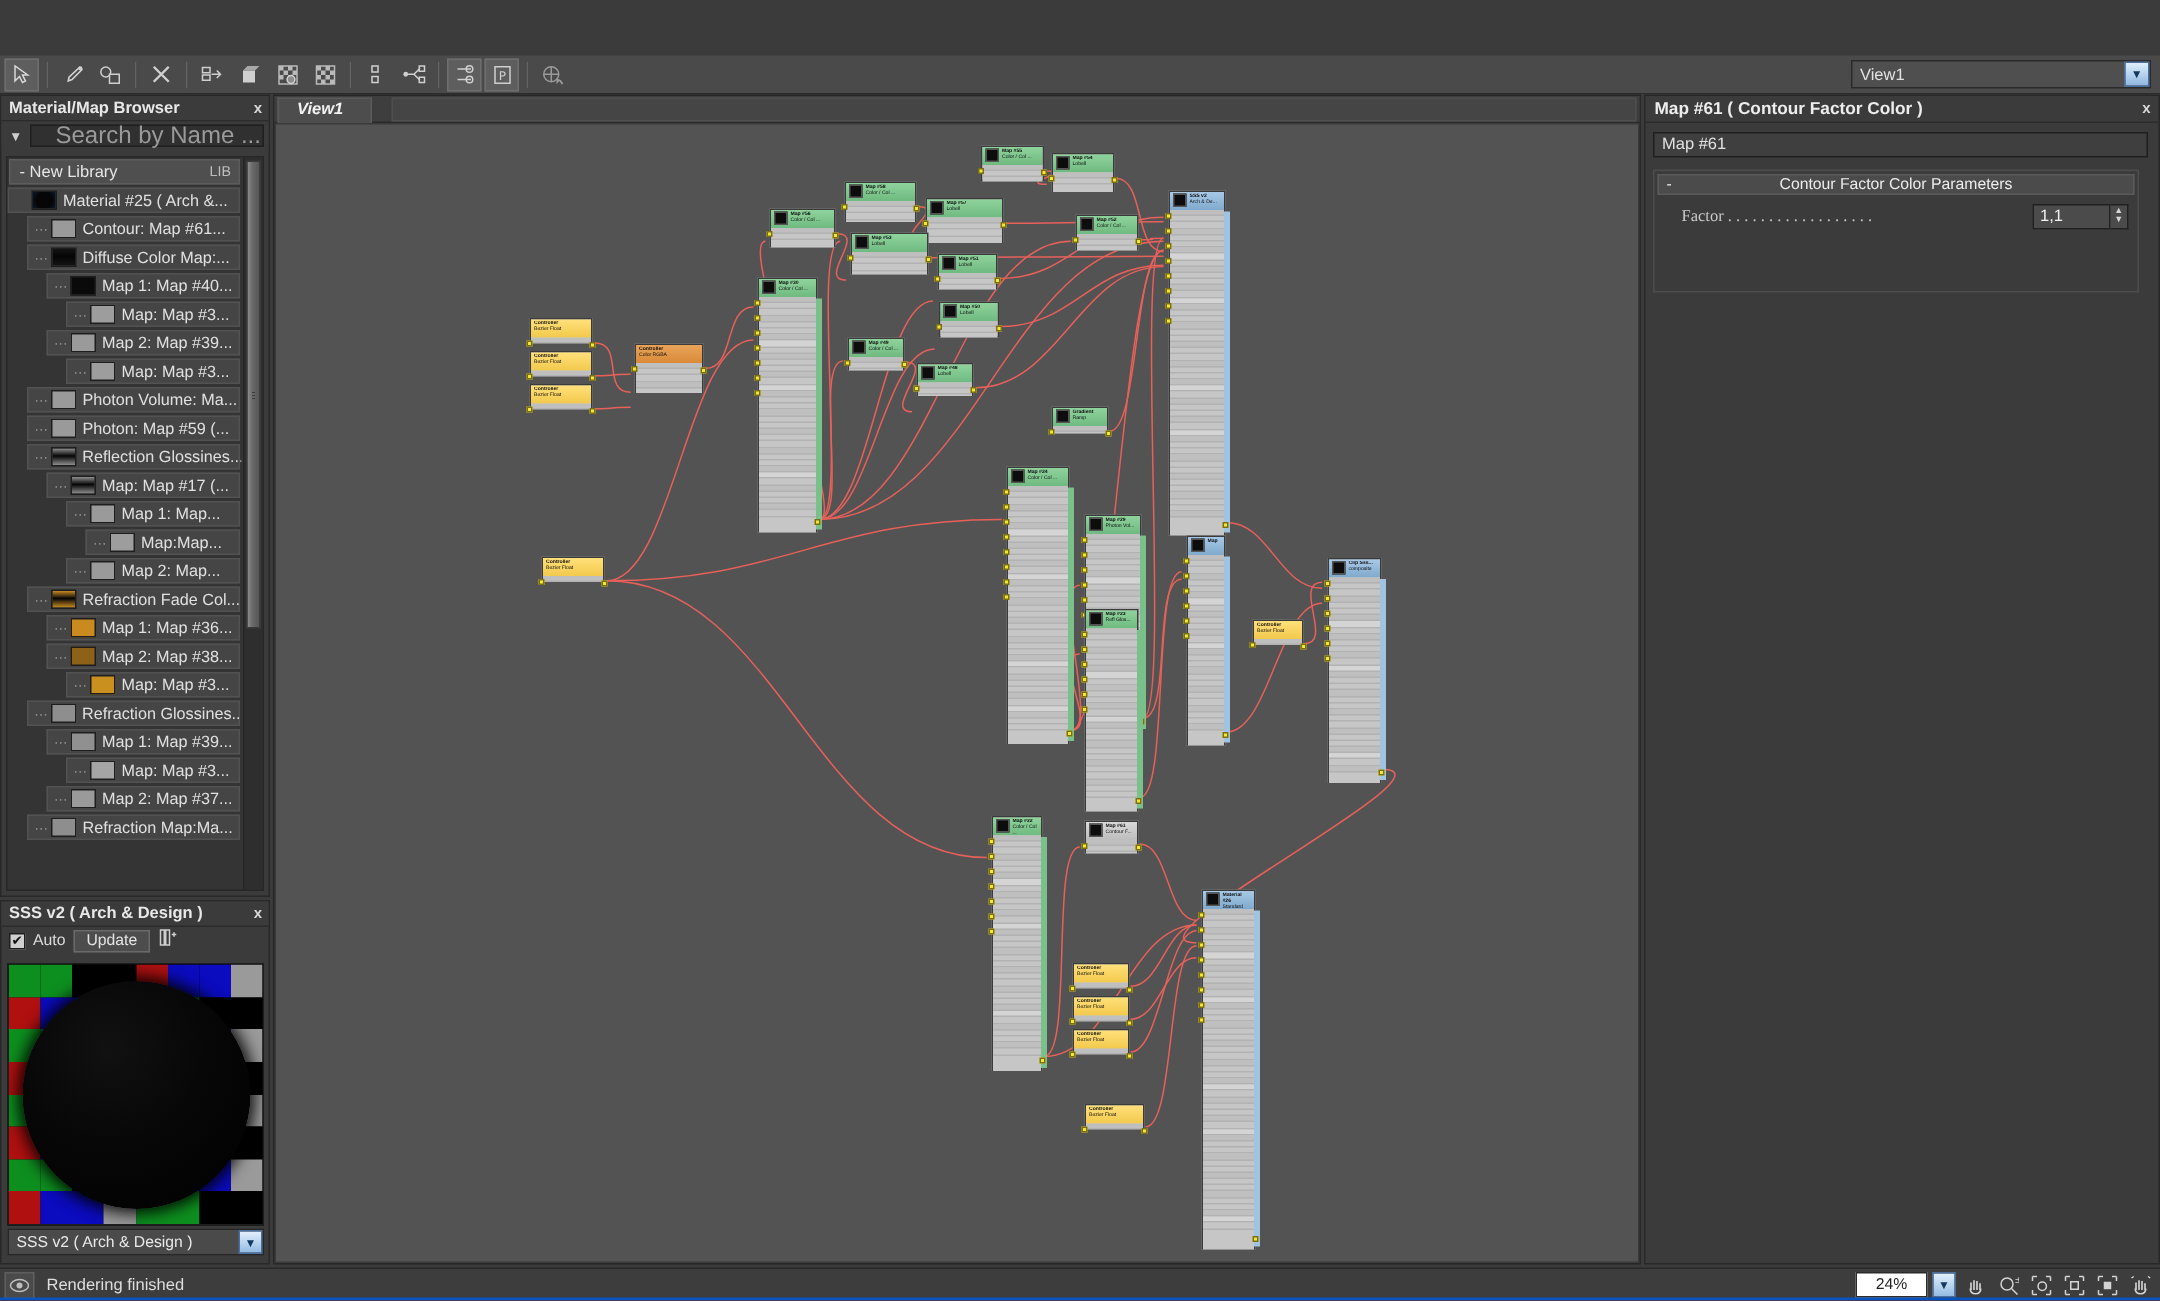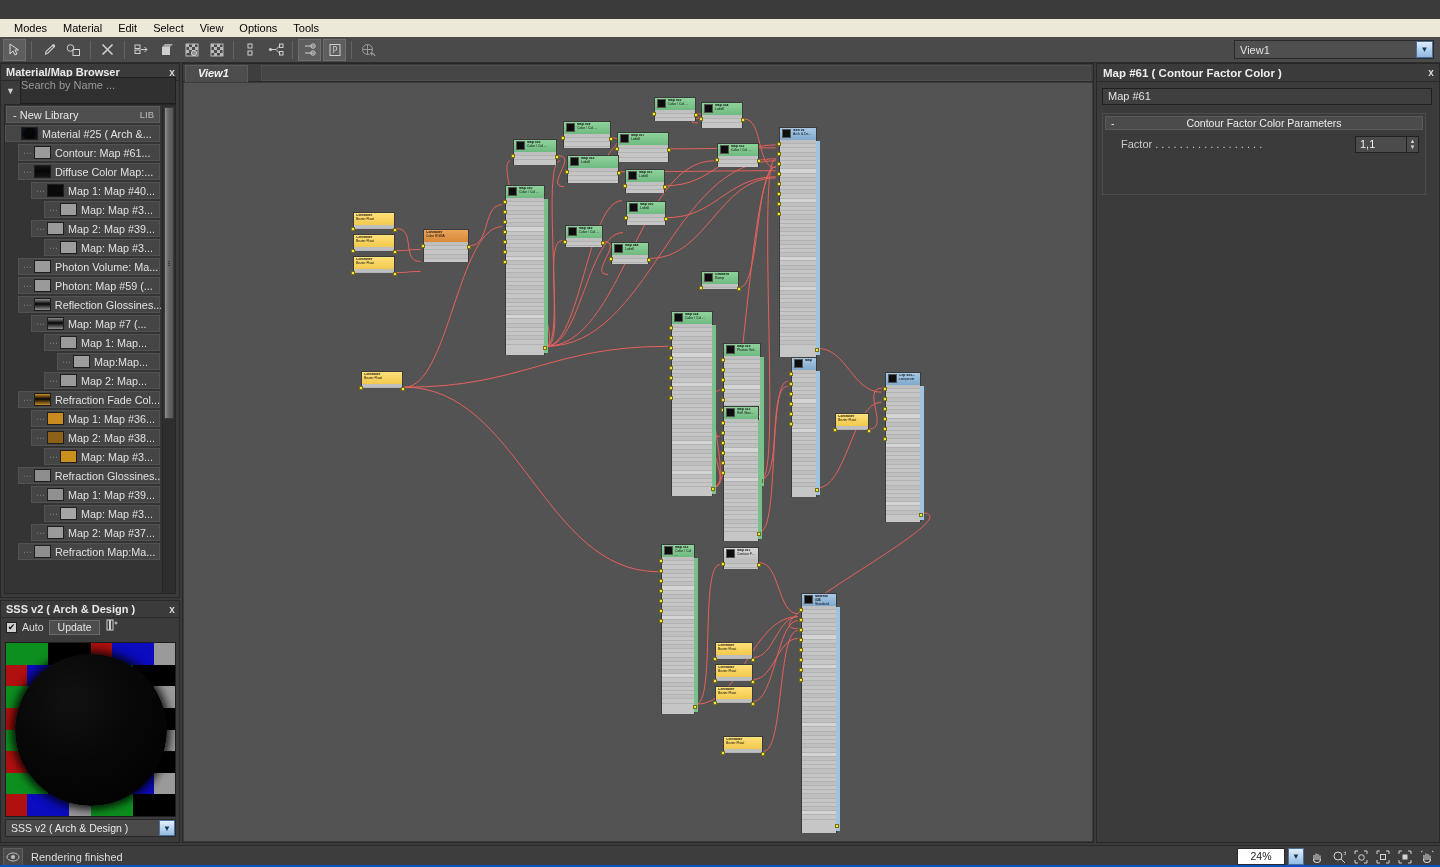--- a/index.html
+++ b/index.html
@@ -85,22 +85,22 @@
   }
   .panel-header .pclose {
     width: 14px; text-align: center; color: #d8d8d8; font-size: 10px; font-weight: bold;
   }
   .search-row {
     height: 19px; display: flex; align-items: center; padding: 0 3px; gap: 3px;
     background: #3b3b3b;
   }
   .search-caret { color: #cfcfcf; font-size: 9px; width: 13px; text-align: center; }
   .search-box {
-    flex: 1; height: 27px; background: #303030; border: 1px solid #1f1f1f;
-    color: #9a9a9a; font-size: 11px; line-height: 14px; padding-left: 0;
+    flex: 1; height: 15px; background: #303030; border: 1px solid #1f1f1f;
+    color: #9a9a9a; font-size: 16px; line-height: 14px; padding-left: 16px;
   }
   .tree-wrap {
     position: absolute; left: 3px; top: 40px; right: 3px; bottom: 3px;
     background: #343434; border: 1px solid #272727; overflow: hidden;
   }
   .tree-scroll { position: absolute; left: 0; top: 0; right: 14px; bottom: 0; overflow: hidden; }
   .lib-row {
     height: 17px; background: #4f4f4f; border: 1px solid #5c5c5c;
     display: flex; align-items: center; margin: 1px;
     color: #e6e6e6; font-size: 11px;
@@ -249,21 +249,21 @@
     position: absolute; left: 5px; top: 49px; right: 13px; height: 82px;
     border: 1px solid #4d4d4d; background: #3b3b3b;
   }
   .rollout-title {
     height: 14px; margin: 2px; background: #4b4b4b; border: 1px solid #5a5a5a;
     color: #ededed; font-size: 10.5px; text-align: center; line-height: 12px; position: relative;
   }
   .rollout-title .minus { position: absolute; left: 5px; top: 0; color: #ededed; }
   .param-row { height: 24px; display: flex; align-items: center; padding: 0 6px 0 18px; }
   .param-label {
-    flex: 1; color: #c9c9c9; font-size: 11px; white-space: nowrap; overflow: hidden;
+    flex: 1; color: #c9c9c9; font-size: 11px; white-space: nowrap; overflow: hidden; font-family: Liberation Serif, serif;
   }
   .spinbox { display: flex; align-items: stretch; }
   .spin-val {
     width: 52px; height: 17px; background: #4b4b4b; border: 1px solid #212121;
     color: #f0f0f0; font-size: 11px; line-height: 15px; padding-left: 4px;
   }
   .spin-arrows {
     width: 12px; height: 17px; background: #4b4b4b; border: 1px solid #212121;
     border-left: none; display: flex; flex-direction: column;
     align-items: center; justify-content: center; color: #d6d6d6; font-size: 6px; line-height: 6px;
@@ -294,29 +294,20 @@
              justify-content: center; color: #d4d4d4; font-size: 12px; }
   .bottomline { position: absolute; left: 0; top: 865px; width: 1440px; height: 2px;
                 background: #0a52c0; }
 </style>
 </head>
 <body>
 
 <div id="app">
 
 
-  <div class="menubar">
-    <div class="menu-item">Modes</div>
-    <div class="menu-item">Material</div>
-    <div class="menu-item">Edit</div>
-    <div class="menu-item">Select</div>
-    <div class="menu-item">View</div>
-    <div class="menu-item">Options</div>
-    <div class="menu-item">Tools</div>
-  </div>
 
   <div class="toolbar">
     <div class="tb-btn pressed">
       <svg width="11" height="13" viewBox="0 0 11 13">
           <path d="M1 1 L1 11 L4 8 L6 12 L8 11 L6 7 L9.5 7 Z" fill="none" stroke="#d8d8d8" stroke-width="1"></path>
         </svg>
     </div>
     <div class="tb-sep"></div>
     <div class="tb-btn">
       <svg width="14" height="14" viewBox="0 0 14 14">
@@ -492,21 +483,21 @@
             <div class="tnode" style="padding-left: 17px;">
               <div class="row-bg" style="left: 13px;"></div>
               <div class="dots">⋯</div>
               <div class="swatch" style="background: linear-gradient(rgb(142, 142, 142) 0%, rgb(5, 5, 5) 45%, rgb(142, 142, 142) 100%);"></div>
               <div class="tlabel">Reflection Glossines...</div>
             </div>
             <div class="tnode" style="padding-left: 30px;">
               <div class="row-bg" style="left: 26px;"></div>
               <div class="dots">⋯</div>
               <div class="swatch" style="background: linear-gradient(rgb(142, 142, 142) 0%, rgb(5, 5, 5) 45%, rgb(142, 142, 142) 100%);"></div>
-              <div class="tlabel">Map: Map #7  (...</div>
+              <div class="tlabel">Map: Map #17  (...</div>
             </div>
             <div class="tnode" style="padding-left: 43px;">
               <div class="row-bg" style="left: 39px;"></div>
               <div class="dots">⋯</div>
               <div class="swatch" style="background: rgb(154, 154, 154);"></div>
               <div class="tlabel">Map 1: Map...</div>
             </div>
             <div class="tnode" style="padding-left: 56px;">
               <div class="row-bg" style="left: 52px;"></div>
               <div class="dots">⋯</div>

